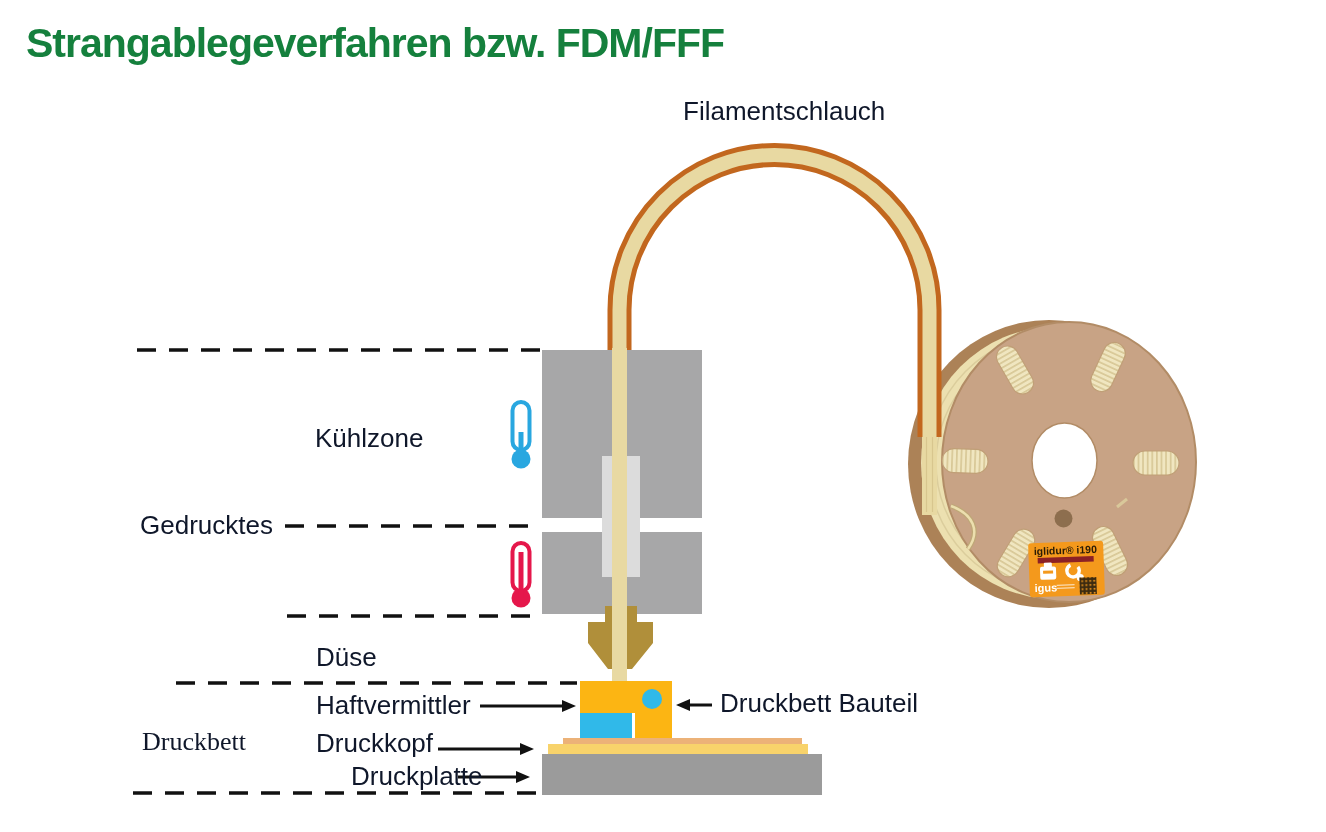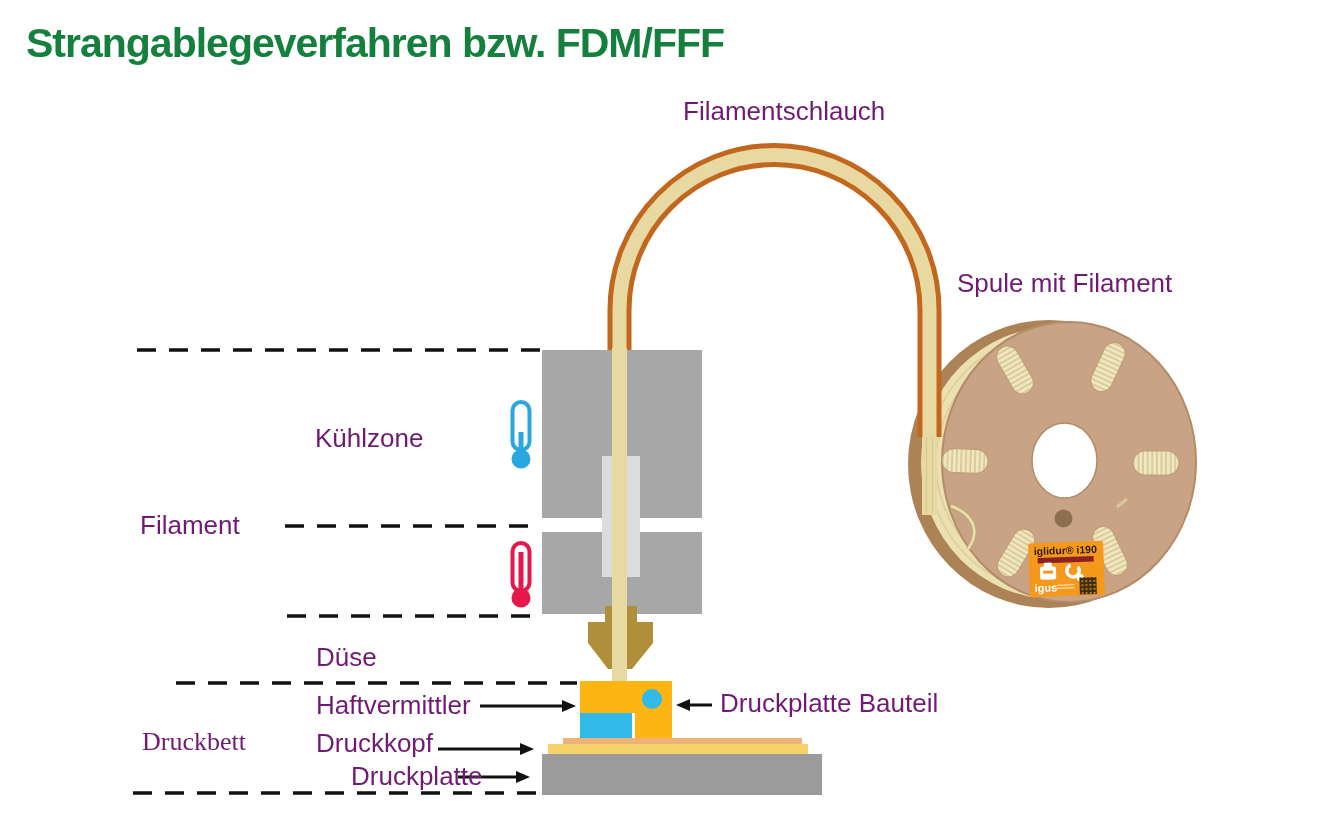--- a/index.html
+++ b/index.html
@@ -1,19 +1,19 @@
 <!DOCTYPE html>
 <html><head>
 <meta charset="utf-8">
 <style>
   html,body{margin:0;padding:0;background:#fff;}
   #stage{position:relative;width:1326px;height:832px;background:#ffffff;overflow:hidden;
          font-family:"Liberation Sans", sans-serif;color:#1a1a1a;}
   #diagram-svg{position:absolute;left:0;top:0;}
-  .lbl{position:absolute;font-size:26px;line-height:1.05;white-space:nowrap;color:#701a75;}
+  .lbl{position:absolute;font-size:26px;line-height:1.05;white-space:nowrap;color:#0f172a;}
   #page-title{position:absolute;left:26px;top:20px;font-size:41px;font-weight:bold;
               letter-spacing:-1px;color:#15803d;}
 </style>
 </head>
 <body>
 
 <div id="stage">
 
   <svg id="diagram-svg" width="1326" height="832" viewBox="0 0 1326 832">
     <defs>
@@ -150,22 +150,21 @@
       <g>
         <line x1="458" y1="777" x2="517" y2="777"></line>
         <polygon points="530,777 516,771 516,783" stroke="none"></polygon>
       </g>
     </g>
   </svg>
 
   <div id="page-title">Strangablegeverfahren bzw. FDM/FFF</div>
 
   <div class="lbl" style="left:683px;top:98px;">Filamentschlauch</div>
-  <div class="lbl" style="left:957px;top:270px;">Spule mit Filament</div>
   <div class="lbl" style="left:315px;top:425px;">Kühlzone</div>
-  <div class="lbl" style="left:140px;top:512px;">Filament</div>
+  <div class="lbl" style="left:140px;top:512px;">Gedrucktes</div>
   <div class="lbl" style="left:316px;top:644px;text-align:center;">Düse</div>
   <div class="lbl" style="left:316px;top:692px;">Haftvermittler</div>
   <div class="lbl" style="left:142px;top:728px;font-family:Liberation Serif, serif;">Druckbett</div>
   <div class="lbl" style="left:316px;top:730px;">Druckkopf</div>
   <div class="lbl" style="left:332px;top:763px;margin-left:19px;">Druckplatte</div>
-  <div class="lbl" style="left:720px;top:690px;">Druckplatte Bauteil</div>
+  <div class="lbl" style="left:720px;top:690px;">Druckbett Bauteil</div>
 </div>
 
 </body></html>

